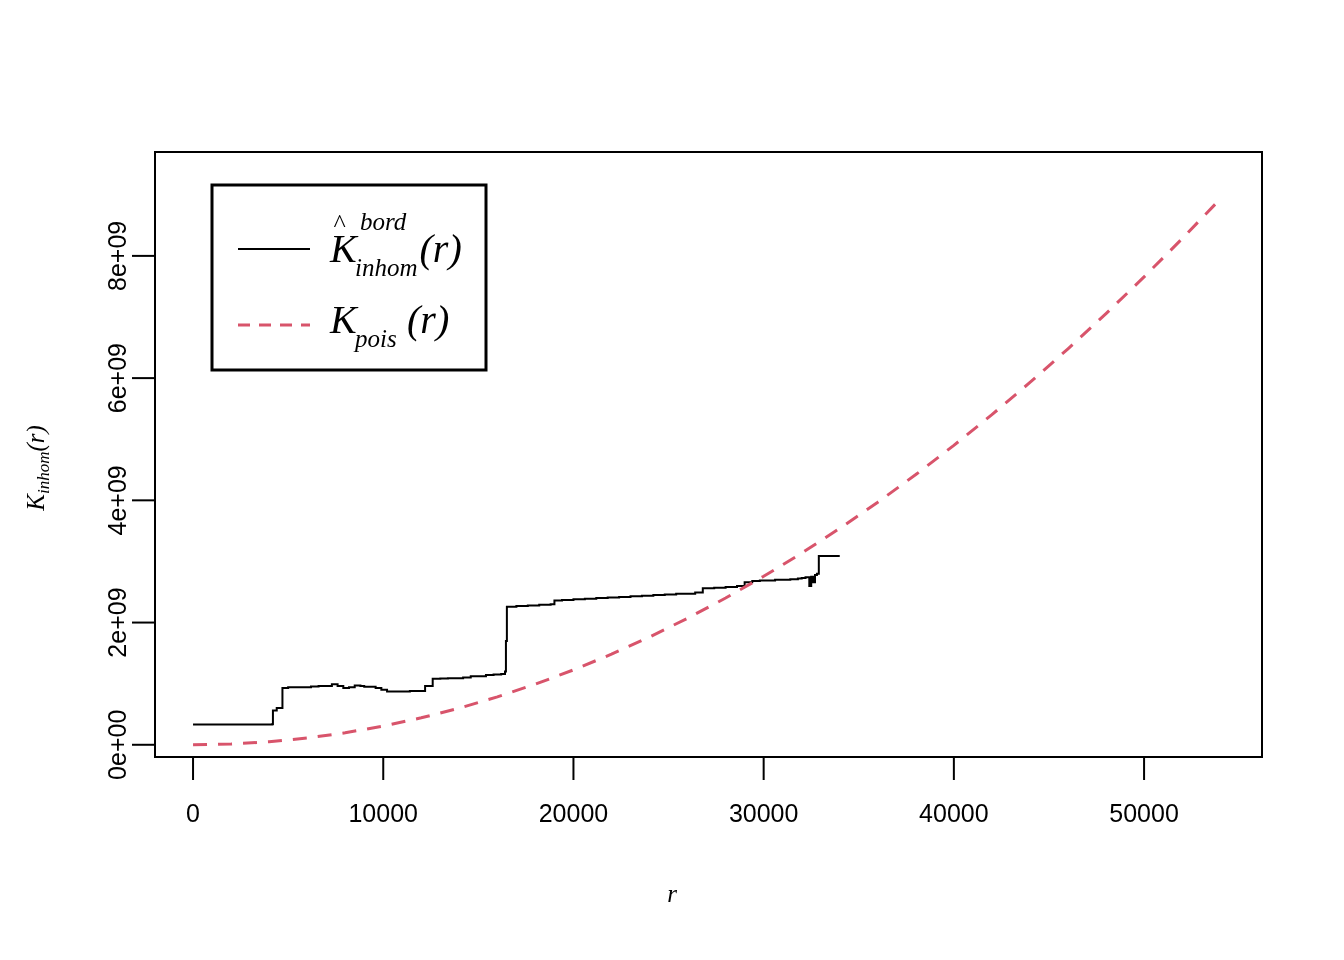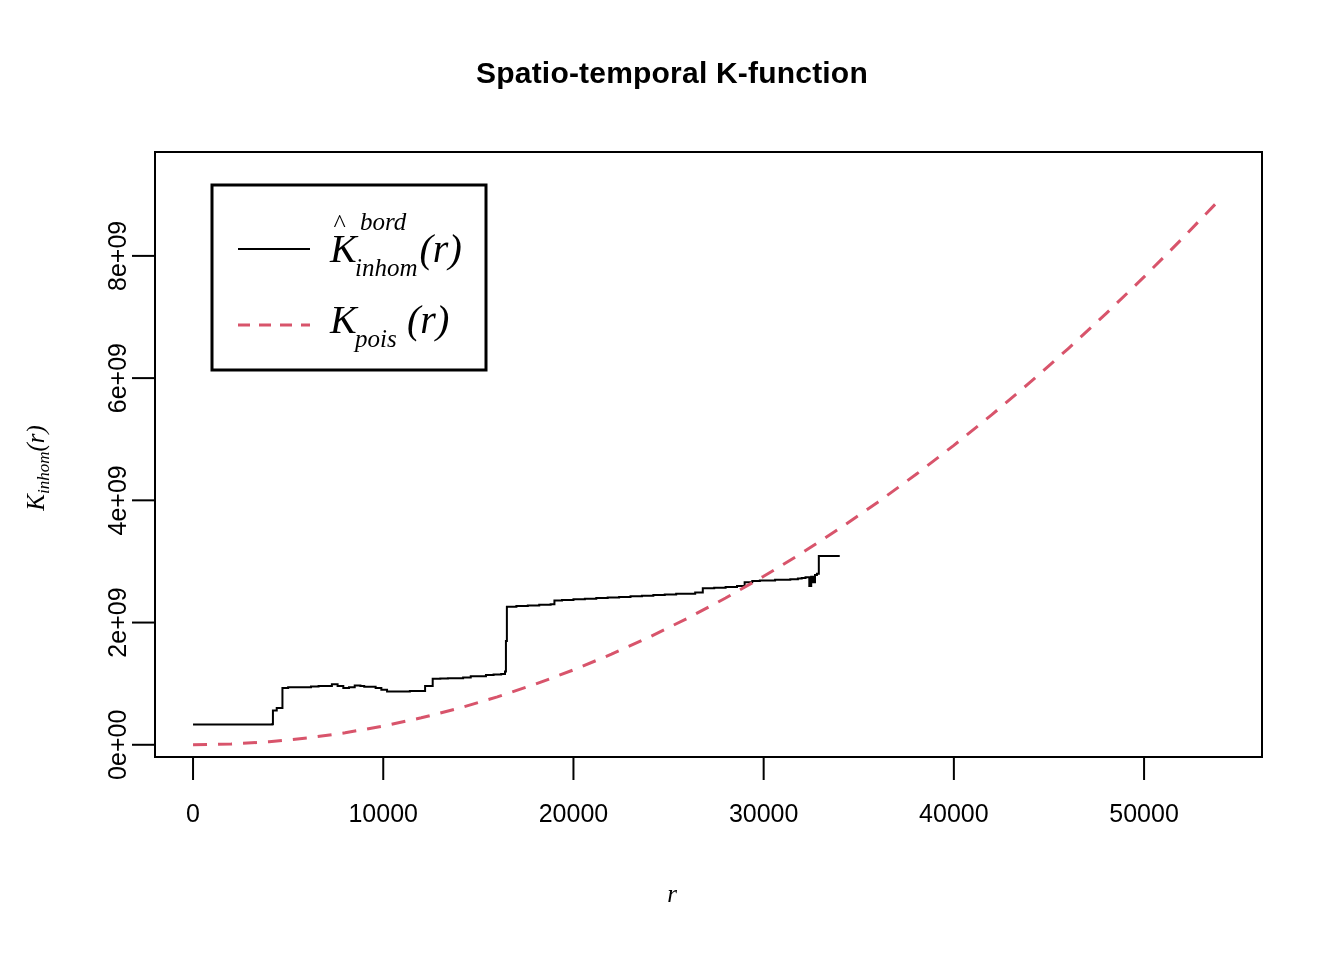--- a/index.html
+++ b/index.html
@@ -76,21 +76,20 @@
     font-family: "Liberation Serif", serif;
     font-style: italic;
     fill: #000000;
   }
 </style>
 </head>
 <body>
 
 <div id="plot-root">
 
-  <div class="chart-title">Spatio-temporal K-function</div>
 
   <div class="axis-label-y">
     <span>K</span><span class="sub">inhom</span><span>(r)</span>
   </div>
 
   <div class="axis-label-x">r</div>
 
   <svg class="plot-svg" viewBox="0 0 1344 960">
 
     <rect id="panel-border" x="155" y="152" width="1107" height="605" fill="none" stroke="#000000" stroke-width="2"></rect>

